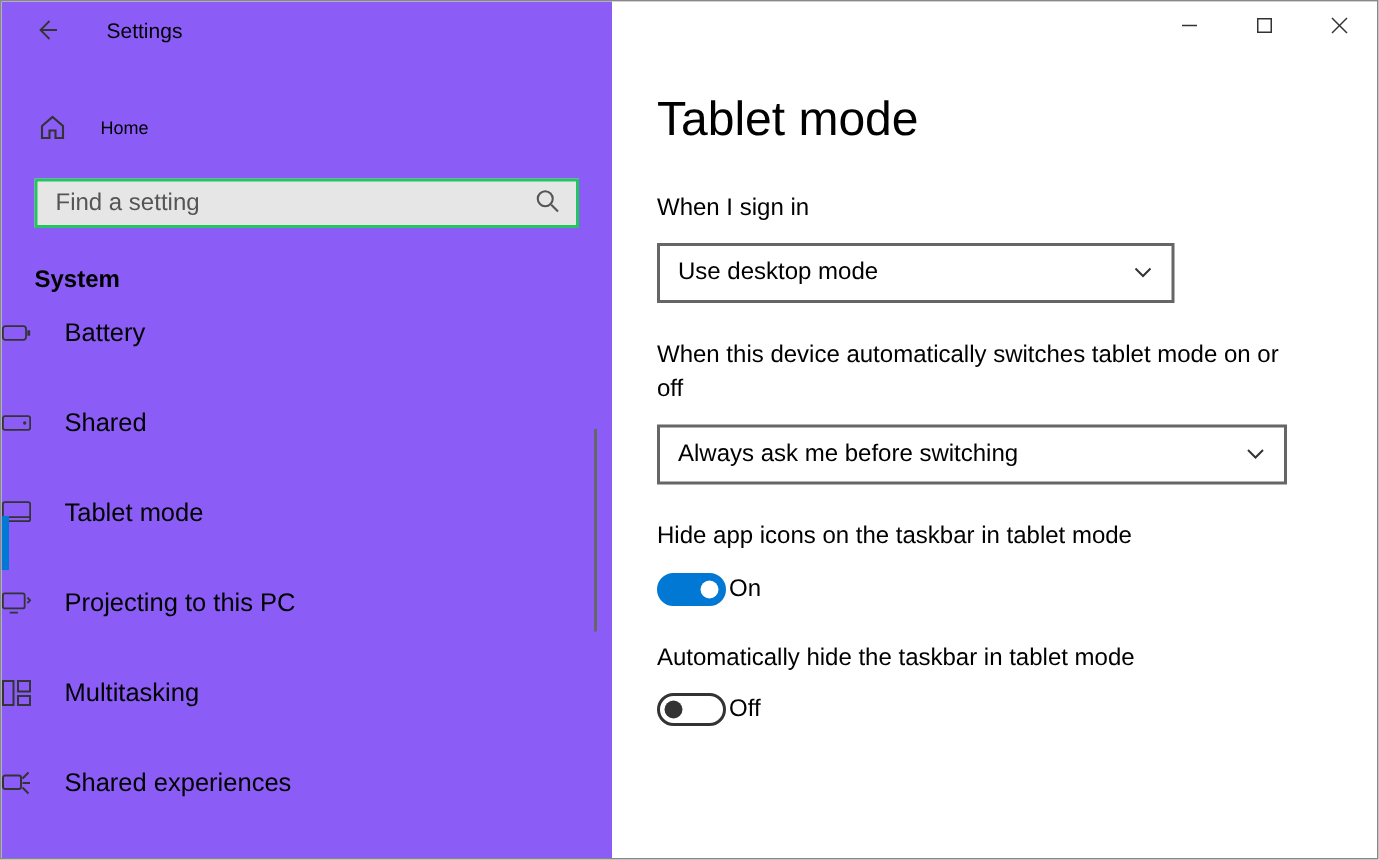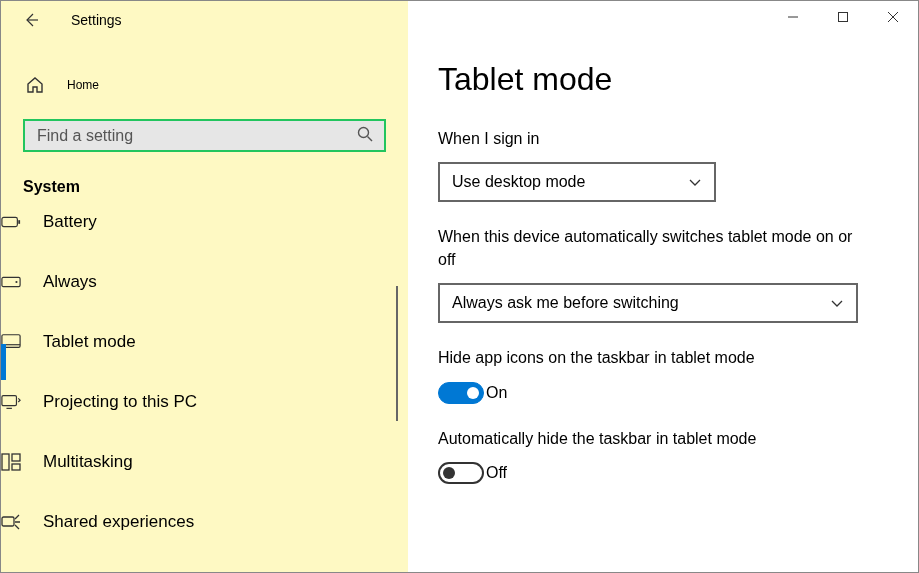--- a/index.html
+++ b/index.html
@@ -15,21 +15,21 @@
     border: 1px solid #888;
     position: relative;
   }
   .app {
     display: flex;
     width: 100%;
     height: 100%;
   }
   .sidebar {
     width: 407px;
-    background: #fef9c3;
+    background: #8b5cf6;
     display: flex;
     flex-direction: column;
     position: relative;
     overflow: hidden;
   }
   .titlebar-left {
     height: 44px;
     display: flex;
     align-items: center;
     padding-left: 20px;
@@ -162,21 +162,21 @@
     border: 2px solid #666;
     height: 40px;
     display: flex;
     align-items: center;
     justify-content: space-between;
     padding: 0 12px;
     font-size: 16px;
     background: #fff;
     cursor: pointer;
   }
-  .dropdown.narrow { width: 278px; }
+  .dropdown.narrow { width: 345px; }
   .dropdown.wide { width: 420px; }
   .toggle-row {
     display: flex;
     align-items: center;
     gap: 2px;
   }
   .toggle {
     width: 46px;
     height: 22px;
     border-radius: 11px;
@@ -265,21 +265,21 @@
         <span class="label">Battery</span>
       </div>
 
       <div class="nav-item">
         <span class="icon">
           <svg width="22" height="12" viewBox="0 0 22 12">
               <rect x="1" y="1" width="20" height="10" rx="1.5" stroke="#333" stroke-width="1.3" fill="none"></rect>
               <circle cx="17" cy="6" r="1.2" fill="#333"></circle>
             </svg>
         </span>
-        <span class="label">Always</span>
+        <span class="label">Shared</span>
       </div>
 
       <div class="nav-item active">
         <span class="icon">
           <svg width="22" height="18" viewBox="0 0 22 18">
               <rect x="1" y="1" width="20" height="14" rx="1.5" stroke="#333" stroke-width="1.3" fill="none"></rect>
               <line x1="1" y1="12" x2="21" y2="12" stroke="#333" stroke-width="1.3"></line>
             </svg>
         </span>
         <span class="label">Tablet mode</span>

